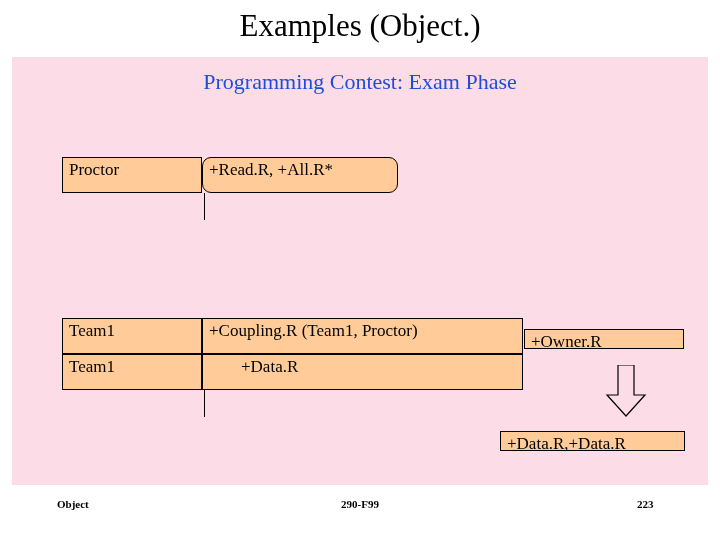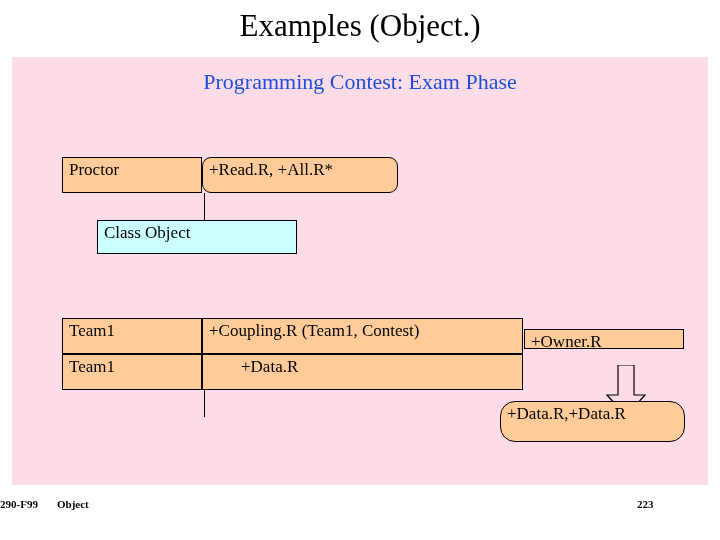--- a/index.html
+++ b/index.html
@@ -55,21 +55,21 @@
   #team1-name-2{left:50px;top:297px;width:140px;height:36px;}
   #team1-ops-2{left:190px;top:297px;width:321px;height:36px;padding-left:38px;}
 
   
   #owner-box{left:512px;top:272px;width:160px;height:20px;}
 
   
   #program1{left:95px;top:360px;width:185px;height:34px;}
 
   
-  #data-r-result{left:488px;top:344px;width:185px;height:41px;border-radius:15px;}
+  #data-r-result{left:488px;top:374px;width:185px;height:20px;}
 
   
   .conn{position:absolute;background:transparent;}
   #conn-proctor{
     left:192px;top:136px;width:0;height:27px;
     border-left:1px solid #000000;
   }
   #conn-team{
     left:192px;top:333px;width:0;height:27px;
     border-left:1px solid #000000;
@@ -81,41 +81,40 @@
 
   
   .footer{
     position:absolute;
     font-size:11px;
     font-family:"Liberation Serif", serif;
     color:#000000;
     font-weight:bold;
   }
   #footer-left{left:57px;top:498px;}
-  #footer-center{left:0;top:498px;width:720px;font-weight:bold;}
+  #footer-center{left:0;top:498px;width:720px;text-align:center;font-weight:bold;}
   #footer-right{left:637px;top:498px;}
 </style>
 </head>
 <body>
 
 <div id="slide-title">Examples (Object.)</div>
 
 <div id="slide-body">
 
   <div id="subtitle">Programming Contest: Exam Phase</div>
 
   <div class="box orange" id="proctor-name">Proctor</div>
   <div class="box orange" id="proctor-ops">+Read.R, +All.R*</div>
 
   <div class="conn" id="conn-proctor"></div>
 
-  <div class="box cyan" id="class-object">Class Object</div>
 
   <div class="box orange" id="team1-name-1">Team1</div>
-  <div class="box orange" id="team1-ops-1">+Coupling.R (Team1, Contest)</div>
+  <div class="box orange" id="team1-ops-1">+Coupling.R (Team1, Proctor)</div>
   <div class="box orange" id="team1-name-2">Team1</div>
   <div class="box orange" id="team1-ops-2">+Data.R</div>
 
   <div class="conn" id="conn-team"></div>
 
   <div class="box orange" id="owner-box">+Owner.R</div>
 
   <svg id="arrow-down" viewBox="0 0 42 52" xmlns="http://www.w3.org/2000/svg">
     <polygon points="13,0 29,0 29,30 40,30 21,51 2,30 13,30" fill="#fcdce7" stroke="#000000" stroke-width="1.2"></polygon>
   </svg>

